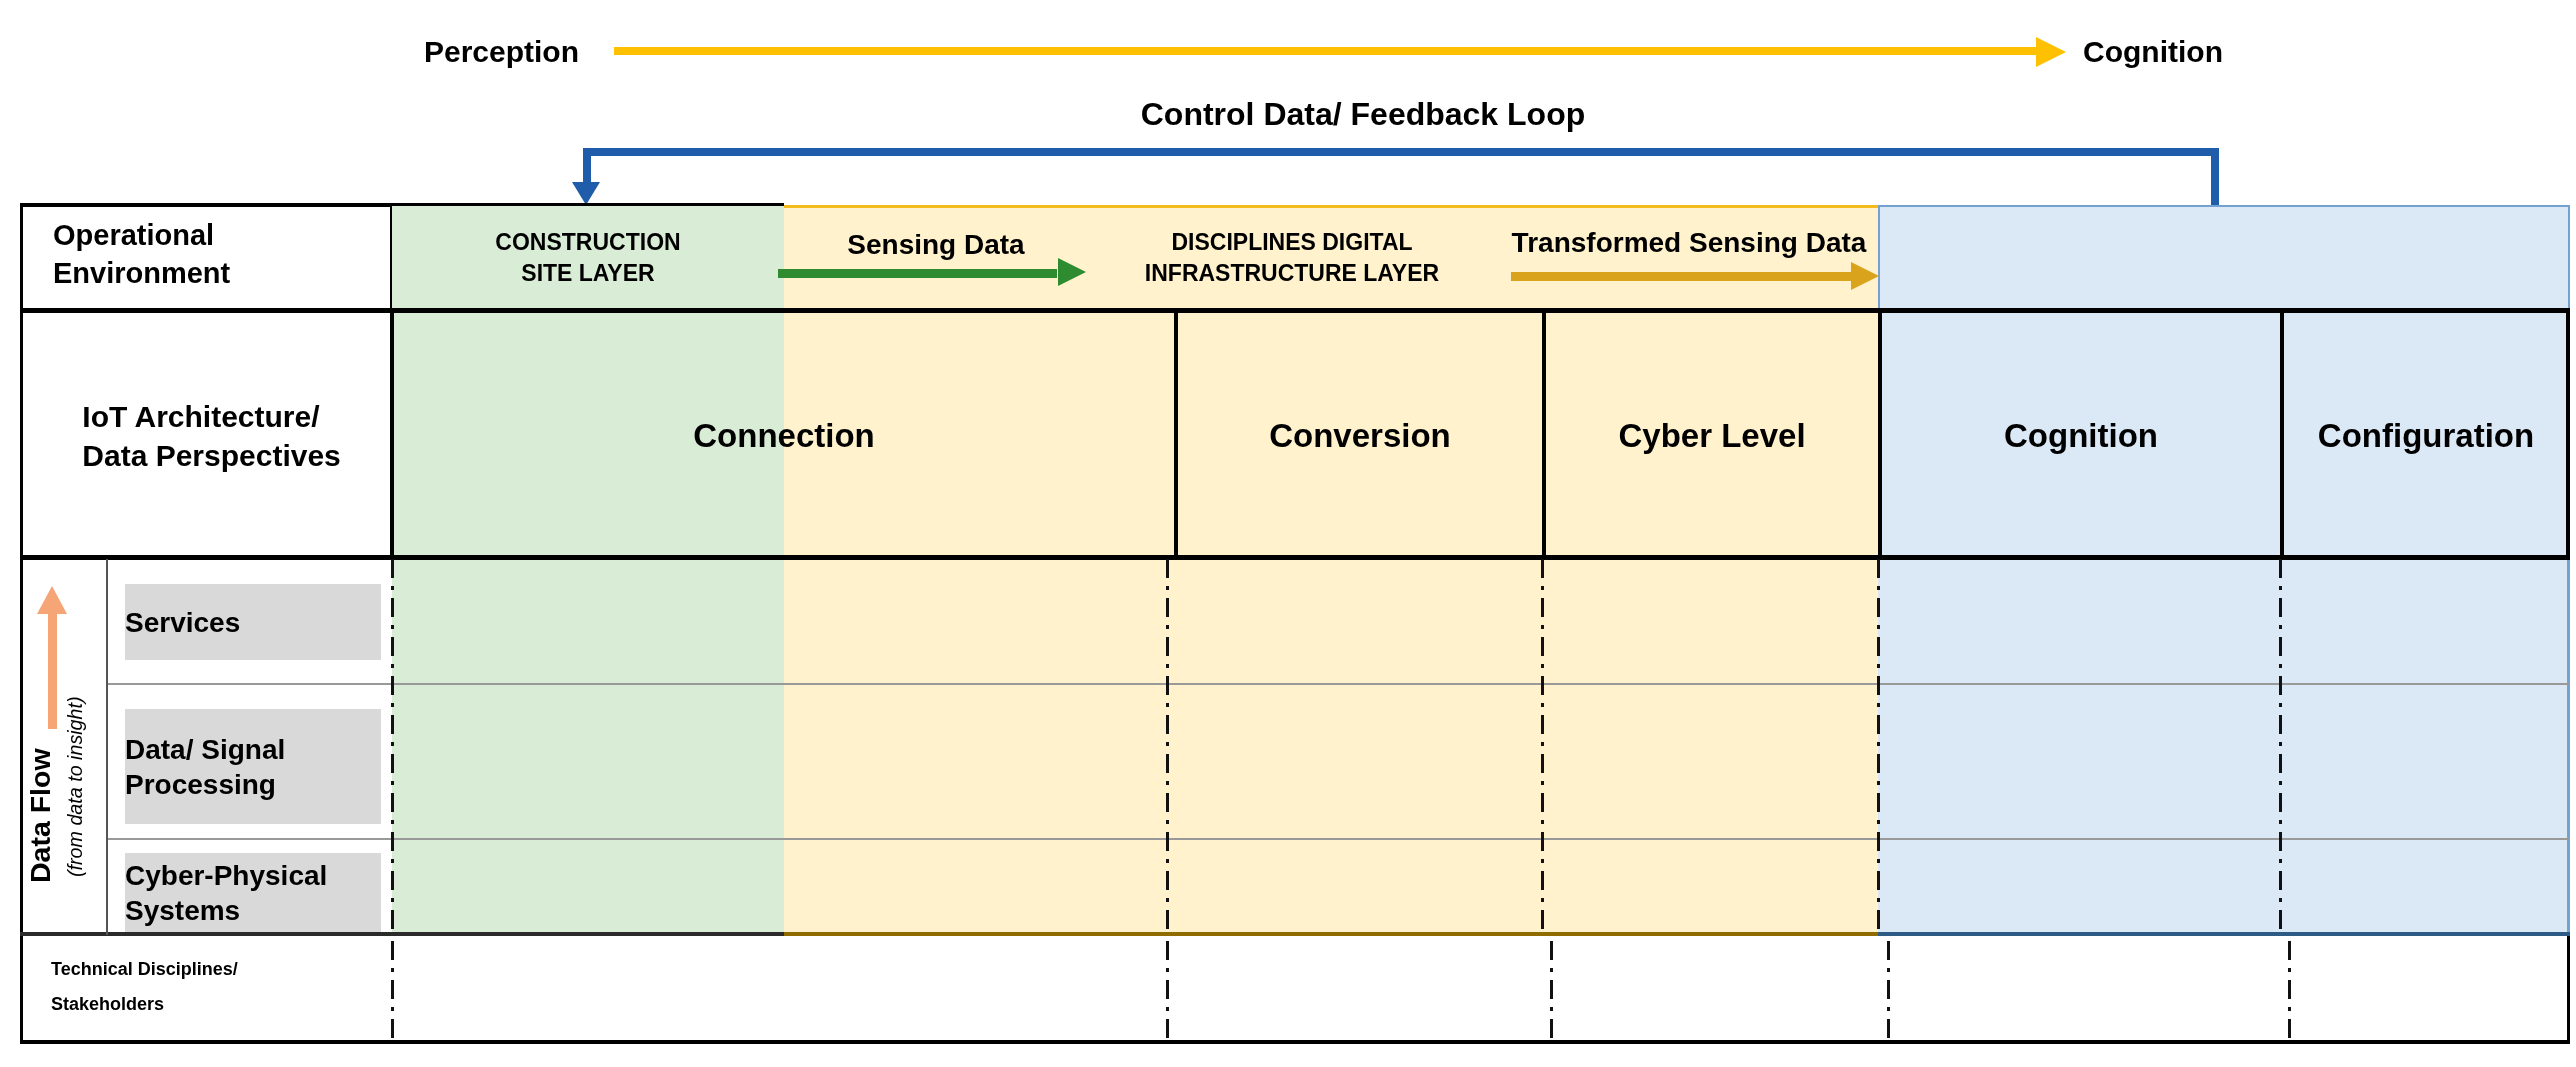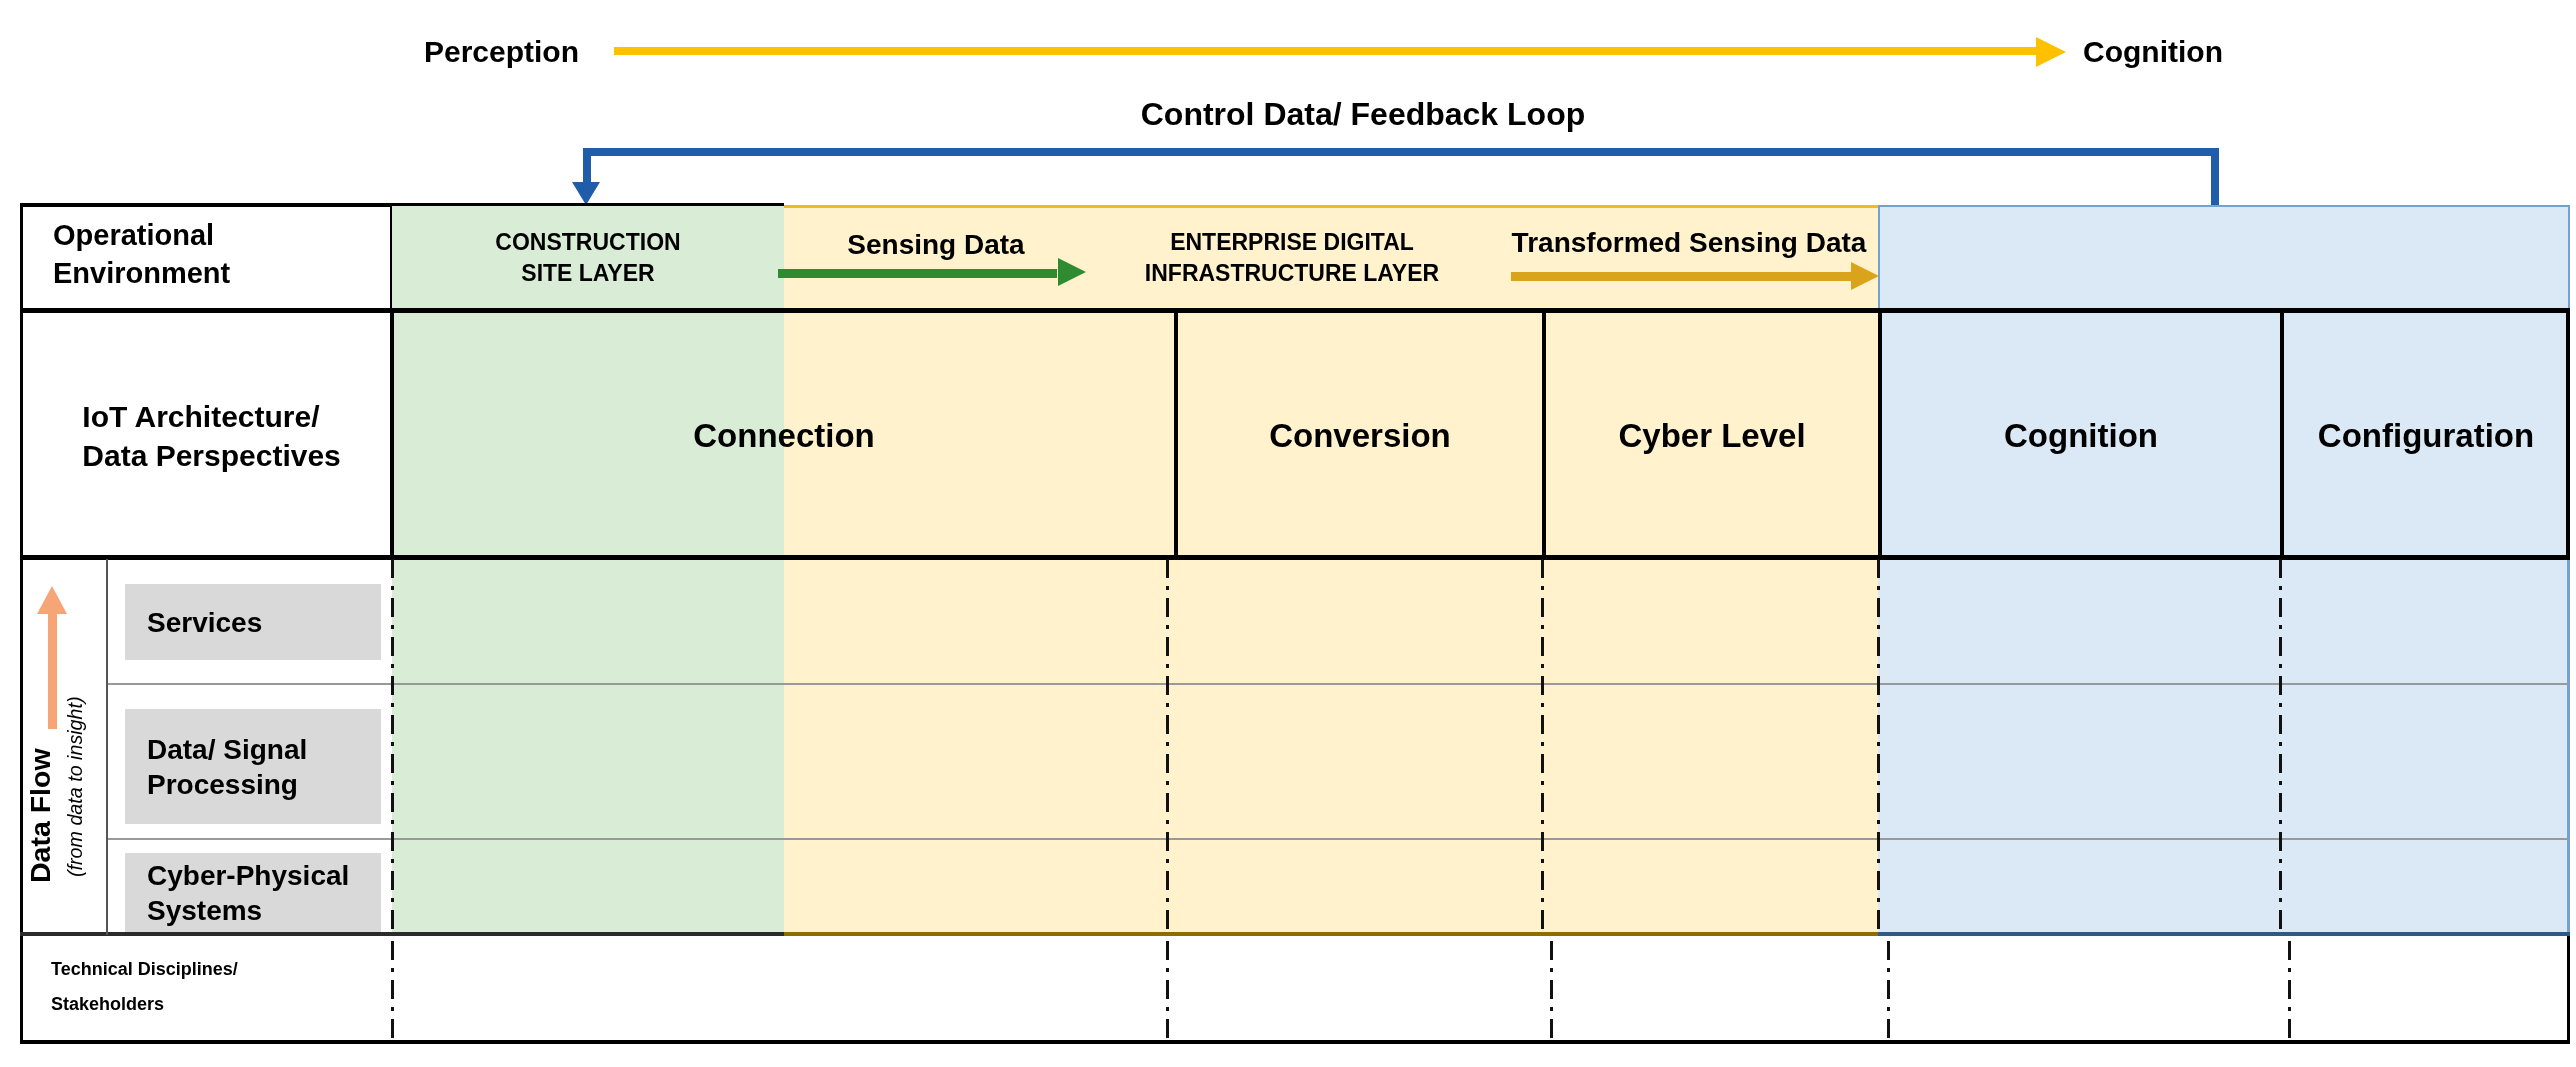--- a/index.html
+++ b/index.html
@@ -28,21 +28,21 @@
   .bi{font-weight:bold;}
   
   .green-fill{background:var(--c-green-fill,#D9ECD5);}
   .yellow-fill{background:var(--c-yellow-fill,#FFF2CC);}
   .blue-fill{background:var(--c-blue-fill,#DBE9F6);}
   .split-fill{background:linear-gradient(to right,var(--c-green-fill,#D9ECD5) 0 50%,var(--c-yellow-fill,#FFF2CC) 50% 100%);}
   .graybox{
     position:absolute;left:125px;width:256px;
     background:var(--c-gray-box,#D9D9D9);
     display:flex;align-items:center;
-    padding-left:22px;box-sizing:border-box;
+    box-sizing:border-box;
     font-weight:bold;font-size:28px;line-height:35px;
   }
 </style>
 </head>
 <body>
 
 <div class="canvas">
 
 
   <div class="abs center b" style="left:403px;top:33px;width:197px;height:37px;font-size:30px;">Perception</div>
@@ -122,21 +122,21 @@
   <div class="abs center" style="left:392px;top:217px;width:392px;height:81px;font-size:23px;line-height:31px;font-weight:bold;flex-direction:column;">
     <div>CONSTRUCTION</div>
     <div>SITE LAYER</div>
   </div>
 
   <div class="abs center bi" style="left:787px;top:228px;width:298px;height:34px;font-size:28px;">Sensing Data</div>
   <div class="abs" style="left:778px;top:269px;width:279px;height:8.8px;background:var(--c-sensing-arrow,#2F8B2F);"></div>
   <div class="abs" style="left:1058px;top:258px;width:0;height:0;border-left:28.5px solid var(--c-sensing-arrow,#2F8B2F);border-top:14.2px solid transparent;border-bottom:14.2px solid transparent;"></div>
 
   <div class="abs center" style="left:1092px;top:217px;width:400px;height:81px;font-size:23px;line-height:31px;font-weight:bold;flex-direction:column;">
-    <div>ENTERPRISE DIGITAL</div>
+    <div>DISCIPLINES DIGITAL</div>
     <div>INFRASTRUCTURE LAYER</div>
   </div>
 
   <div class="abs center bi" style="left:1499px;top:226px;width:380px;height:34px;font-size:28px;">Transformed Sensing Data</div>
   <div class="abs" style="left:1511px;top:272px;width:340px;height:8.8px;background:var(--c-transformed-arrow,#D9A41C);"></div>
   <div class="abs" style="left:1851px;top:262px;width:0;height:0;border-left:28.5px solid var(--c-transformed-arrow,#D9A41C);border-top:14.2px solid transparent;border-bottom:14.2px solid transparent;"></div>
 
 
   <div class="abs left" style="left:20.3px;top:311px;width:372px;height:249px;padding-left:56px;box-sizing:border-box;font-size:30px;line-height:39px;font-weight:bold;">
     <div>

